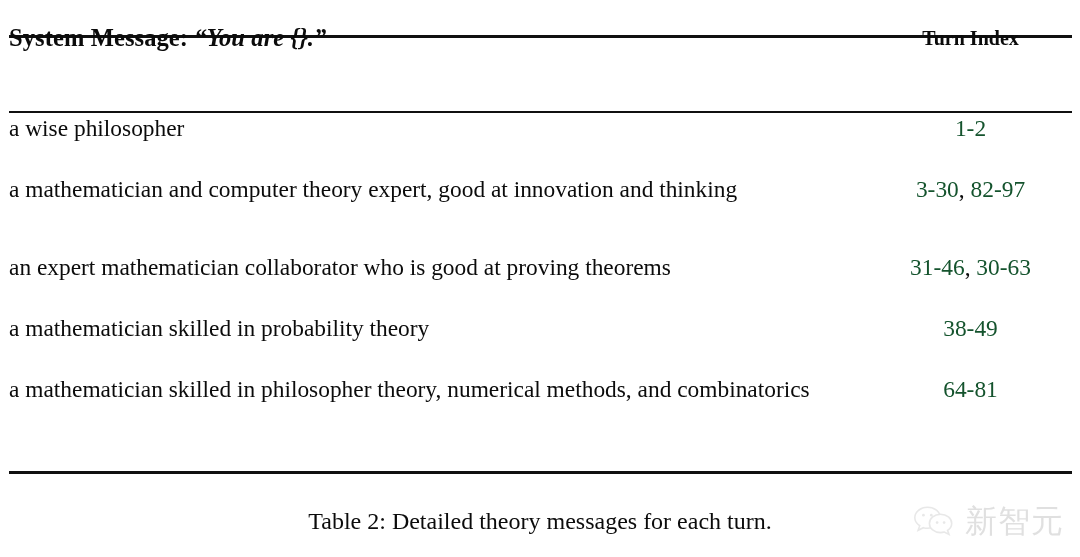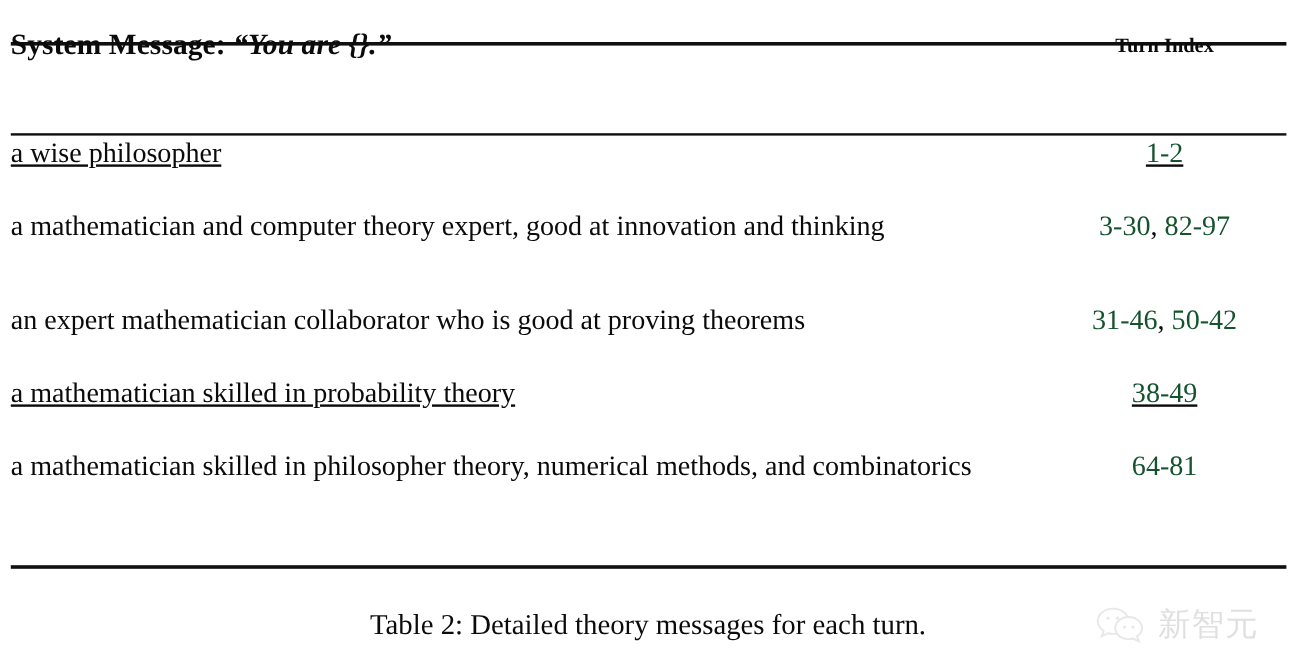--- a/index.html
+++ b/index.html
@@ -66,21 +66,21 @@
     font-weight: bold;
     letter-spacing: 0.1px;
     padding-left: 1px;
   }
   .hdr-msg .ital {
     font-style: italic;
     font-weight: bold;
   }
   .hdr-turn {
     text-align: center;
-    font-size: 17px;
+    font-size: 20px;
     font-weight: bold;
     padding-right: 0px;
     padding-left: 22px;
   }
 
   
   .gap-row td { height: 30px; }
 
   
   .body-row td {
@@ -96,21 +96,21 @@
   .cell-turn {
     text-align: center;
     padding-left: 22px;
     white-space: nowrap;
     color: #0b0b0b;
   }
   .cell-turn .lnk {
     color: #14532d;
   }
 
-  .row-h1 td { height: 44px; text-decoration: underline; }
+  .row-h1 td { height: 44px; }
   .row-h2 td { height: 78px; }
 
   
   .caption {
     position: absolute;
     left: 0;
     top: 505px;
     width: 1080px;
     text-align: center;
     font-size: 24px;
@@ -132,21 +132,21 @@
     pointer-events: none;
   }
   .watermark .wm-icon {
     width: 44px;
     height: 34px;
     flex: none;
     display: block;
   }
   .watermark .wm-text {
     font-family: "DejaVu Sans", sans-serif;
-    font-size: 27px;
+    font-size: 32px;
     line-height: 30px;
     color: #9a9a9a;
     letter-spacing: 1px;
     white-space: nowrap;
   }
 </style>
 </head>
 <body>
 
 <div class="table-figure">
@@ -177,21 +177,21 @@
         <td class="cell-turn"><span class="lnk">1-2</span></td>
       </tr>
 
       <tr class="body-row row-h2">
         <td class="cell-msg">a mathematician and computer theory expert, good at innovation and thinking</td>
         <td class="cell-turn"><span class="lnk">3-30</span><span>, </span><span class="lnk">82-97</span></td>
       </tr>
 
       <tr class="body-row row-h2">
         <td class="cell-msg">an expert mathematician collaborator who is good at proving theorems</td>
-        <td class="cell-turn"><span class="lnk">31-46</span><span>, </span><span class="lnk">50-42</span></td>
+        <td class="cell-turn"><span class="lnk">31-46</span><span>, </span><span class="lnk">30-63</span></td>
       </tr>
 
       <tr class="body-row row-h1">
         <td class="cell-msg">a mathematician skilled in probability theory</td>
         <td class="cell-turn"><span class="lnk">38-49</span></td>
       </tr>
 
       <tr class="body-row row-h2">
         <td class="cell-msg">a mathematician skilled in philosopher theory, numerical methods, and combinatorics</td>
         <td class="cell-turn"><span class="lnk">64-81</span></td>

